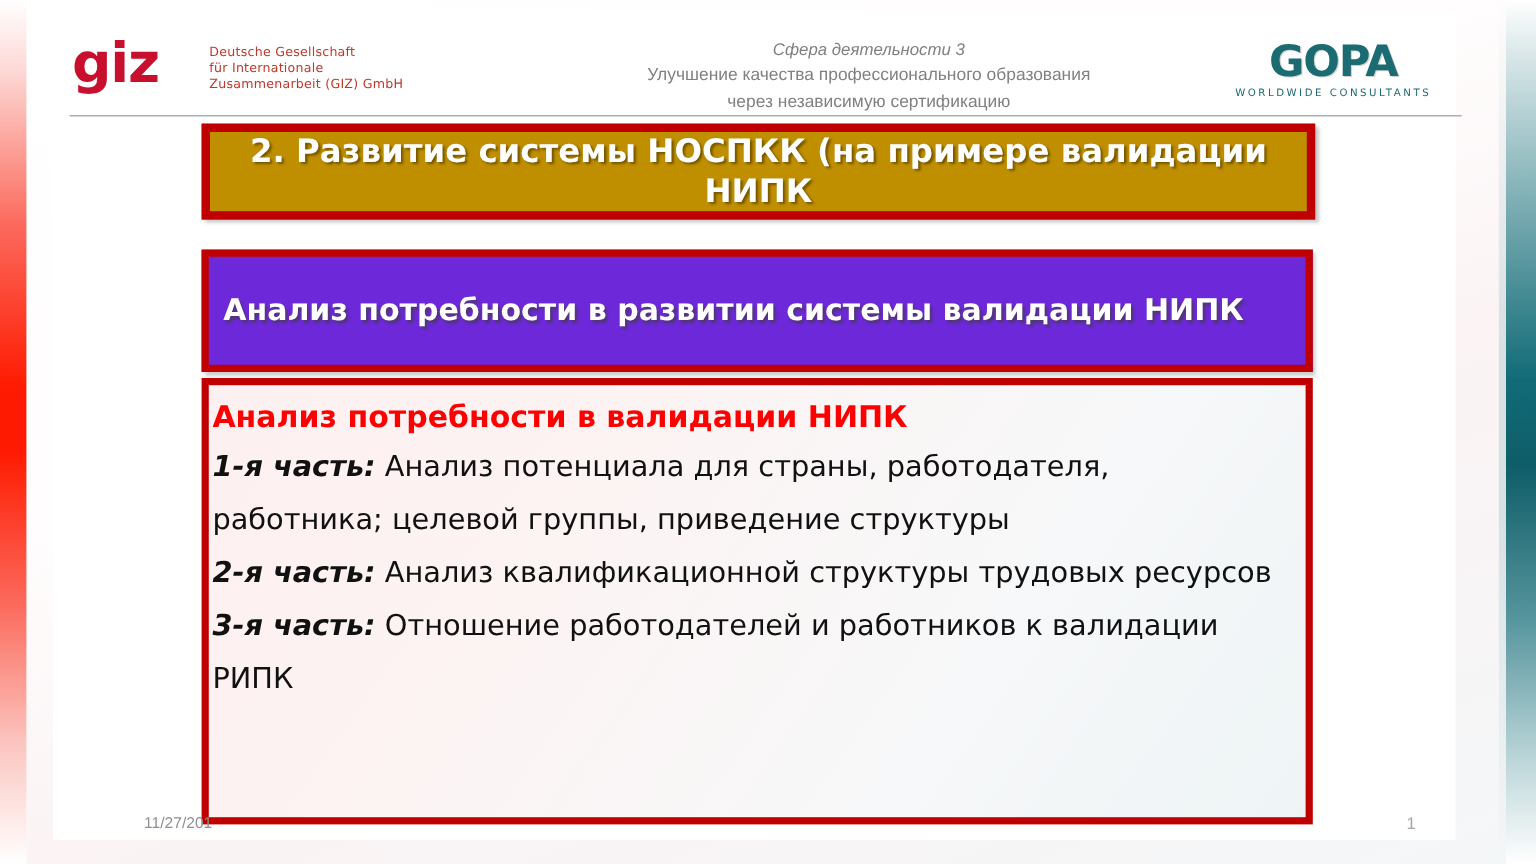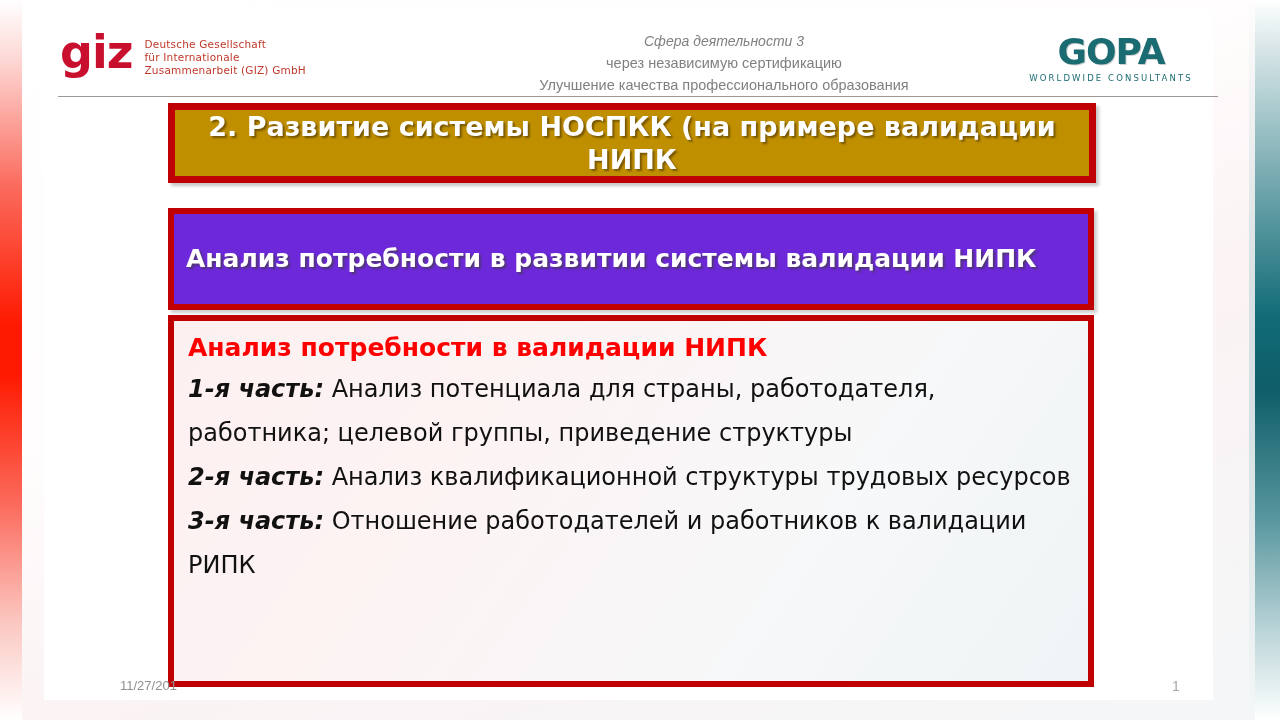--- a/index.html
+++ b/index.html
@@ -78,20 +78,21 @@
   .header {
     position: absolute;
     left: 44px; top: 14px;
     width: 1180px; height: 84px;
   }
   .giz-logo {
     position: absolute;
     left: 16px; top: 18px;
     display: flex;
     align-items: flex-start;
+    gap: 30px;
   }
   .giz-mark {
     font-family: "DejaVu Sans", sans-serif;
     font-weight: bold;
     font-size: 46px;
     line-height: 40px;
     letter-spacing: -1px;
     color: #c8102e;
     padding-right: 12px;
   }
@@ -196,21 +197,21 @@
 
   
   .content-box {
     position: absolute;
     left: 168px; top: 315px;
     width: 926px; height: 372px;
     background: linear-gradient(125deg,
                 #fdf0f1 0%, #fdf3f3 30%, #f7f8f9 68%, #eef4f6 100%);
     border: 6px solid #c00000;
     box-sizing: border-box;
-    padding: 8px 14px 0 14px;
+    padding: 8px 14px 0 3px;
     overflow: hidden;
   }
   .content-head {
     color: #fe0000;
     font-weight: bold;
     font-size: 25px;
     line-height: 38px;
     font-family: "DejaVu Sans", sans-serif;
   }
   .content-para {
@@ -259,22 +260,22 @@
       <div class="giz-mark">giz</div>
       <div class="giz-words">
         <div>Deutsche Gesellschaft</div>
         <div>für Internationale</div>
         <div>Zusammenarbeit (GIZ) GmbH</div>
       </div>
     </div>
 
     <div class="header-title">
       <div class="line1">Сфера деятельности 3</div>
+      <div>Улучшение качества профессионального образования</div>
       <div>через независимую сертификацию</div>
-      <div>Улучшение качества профессионального образования</div>
     </div>
 
     <div class="gopa-logo">
       <div class="gopa-mark">GOPA</div>
       <div class="gopa-sub">WORLDWIDE CONSULTANTS</div>
     </div>
   </div>
 
   <div class="header-rule"></div>
 

